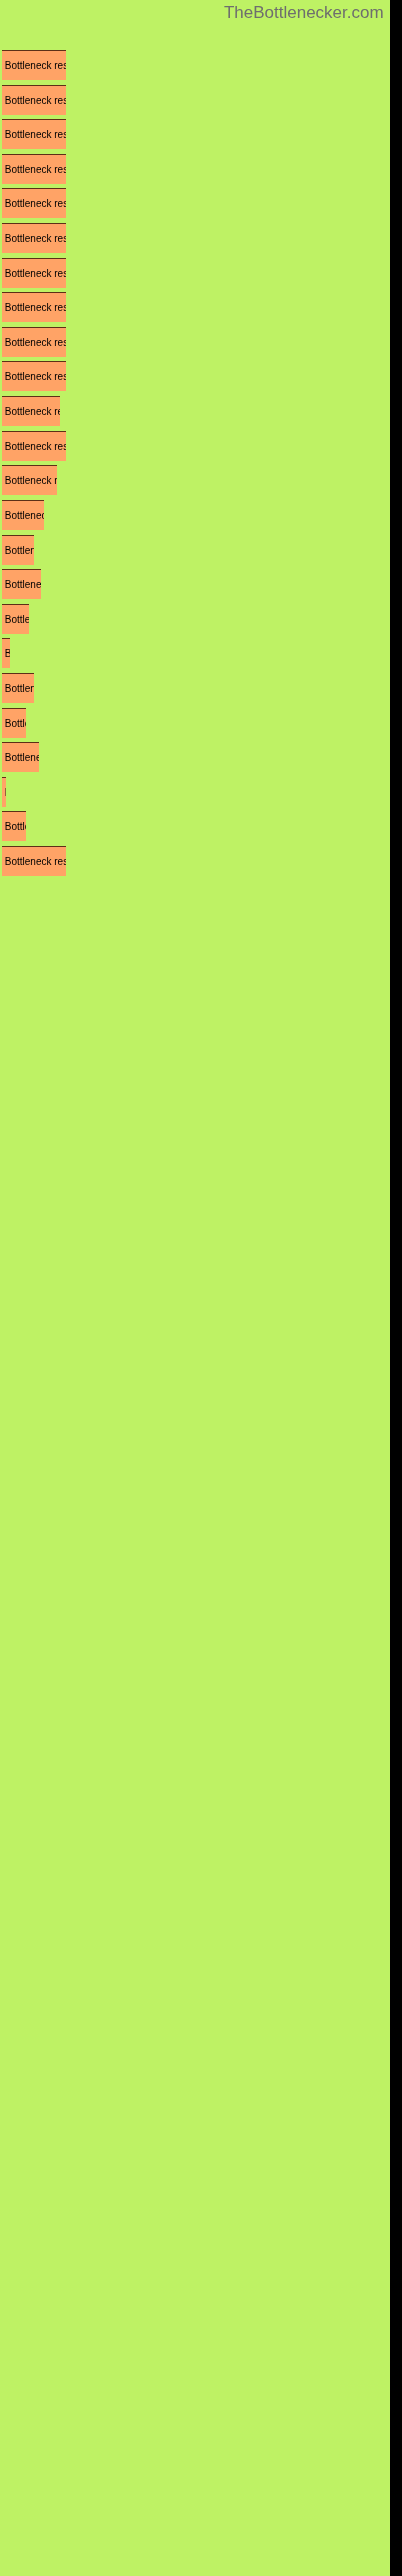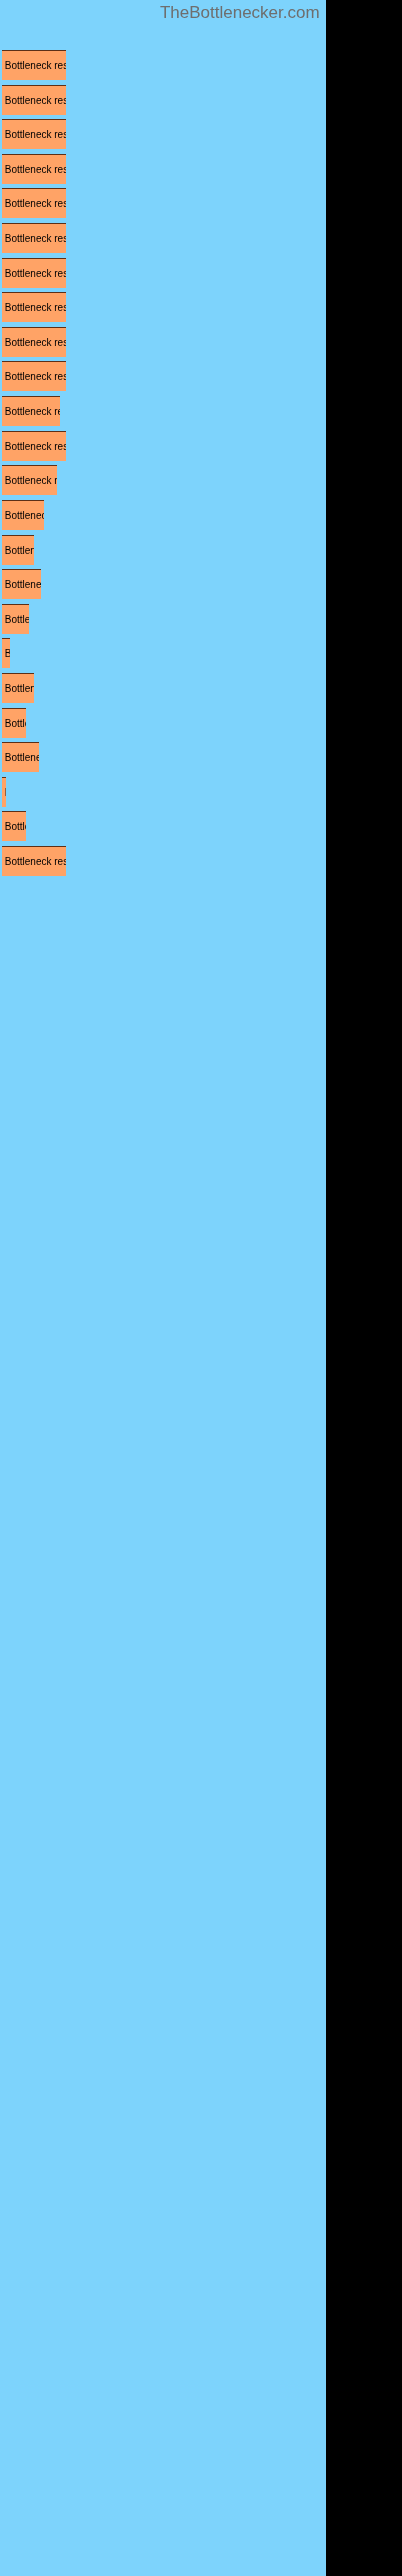--- a/index.html
+++ b/index.html
@@ -13,23 +13,23 @@
     height: 2576px;
     position: relative;
     overflow: hidden;
     font-family: "Liberation Sans", sans-serif;
   }
 
   .chart-root {
     position: absolute;
     left: 0;
     top: 0;
-    width: 326px;
+    width: 390px;
     height: 2576px;
-    background: #7dd3fc;
+    background: #bef264;
   }
 
   .watermark {
     position: absolute;
     right: 6.4px;
     top: 1.6px;
     font-family: "Liberation Sans", sans-serif;
     font-size: 17px;
     line-height: 21px;
     color: #6e6e6e;

